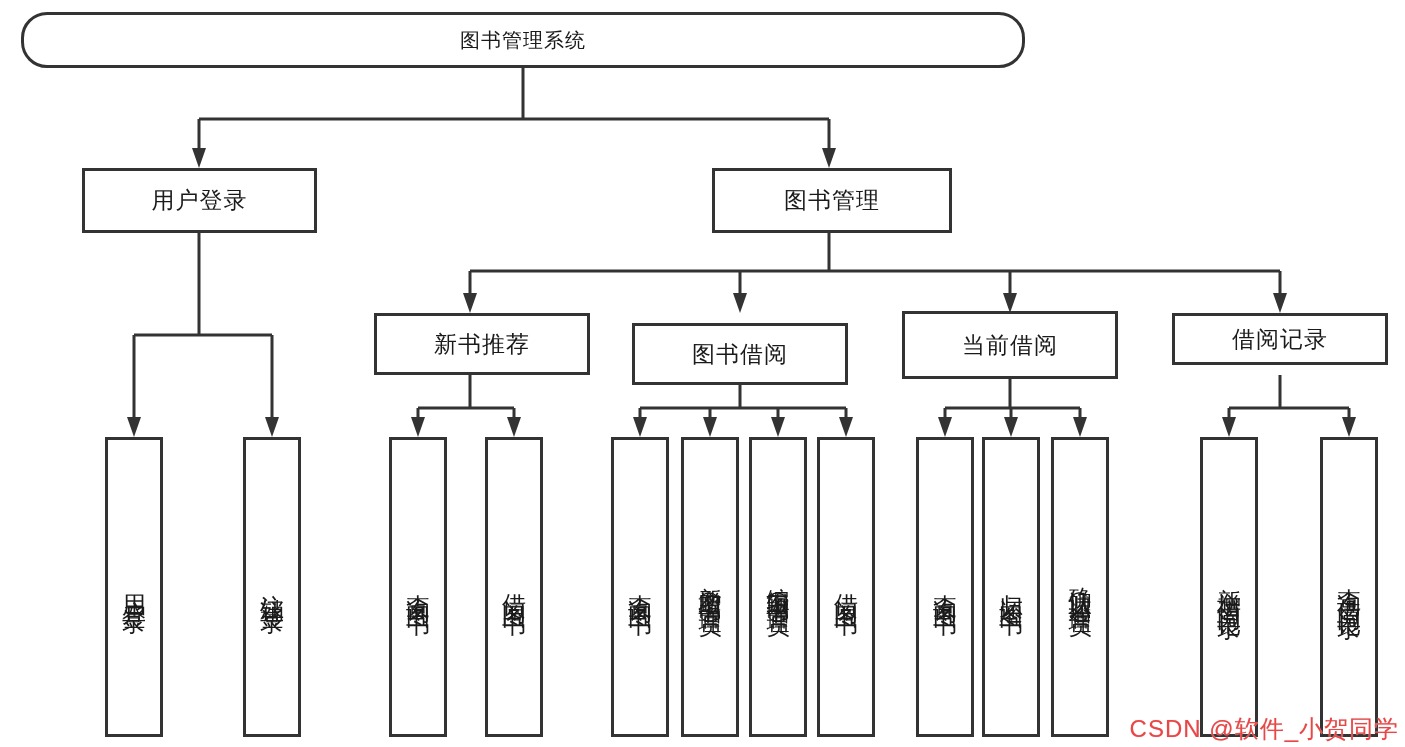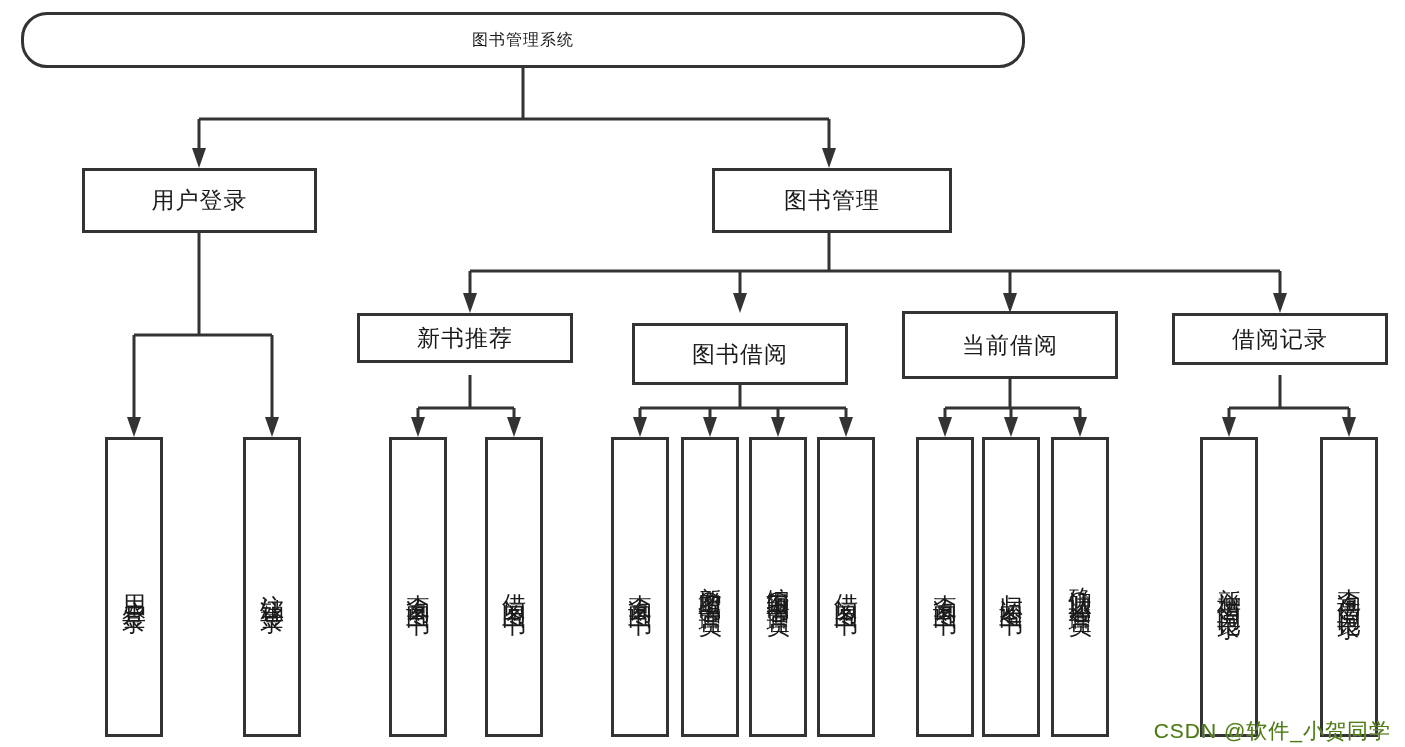--- a/index.html
+++ b/index.html
@@ -18,35 +18,35 @@
     border:3px solid #333333;
     display:flex;
     align-items:center;
     justify-content:center;
     color:#1a1a1a;
     font-size:23px;
     letter-spacing:1px;
     text-align:center;
     z-index:2;
   }
-  .root{font-size:16px;border-radius:26px;}
+  .root{font-size:20px;border-radius:26px;}
   .leaf{
     writing-mode:vertical-rl;
     text-orientation:mixed;
     font-size:24px;
     letter-spacing:6px;
     line-height:1;
   }
   .leaf-long{letter-spacing:4px;font-size:23px;}
   .watermark{
     position:absolute;
-    right:14px;
+    right:6px;
     bottom:2px;
-    font-size:21px;
-    color:#4d7c0f;
+    font-size:24px;
+    color:#ef4444;
     letter-spacing:1px;
     z-index:3;
     text-shadow:0 0 1px #c9c9c9;
   }
 </style>
 </head>
 <body>
 
 <div id="stage">
 
@@ -88,21 +88,21 @@
       <polygon points="1222,417 1236,417 1229,437"></polygon>
       <polygon points="1342,417 1356,417 1349,437"></polygon>
     </g>
   </svg>
 
   <div class="box root" style="left:21px;top:12px;width:1004px;height:56px;">图书管理系统</div>
 
   <div class="box" style="left:82px;top:168px;width:235px;height:65px;">用户登录</div>
   <div class="box" style="left:712px;top:168px;width:240px;height:65px;">图书管理</div>
 
-  <div class="box" style="left:357px;top:313px;width:216px;height:50px;">新书推荐</div>
+  <div class="box" style="left:374px;top:313px;width:216px;height:62px;">新书推荐</div>
   <div class="box" style="left:632px;top:323px;width:216px;height:62px;">图书借阅</div>
   <div class="box" style="left:902px;top:311px;width:216px;height:68px;">当前借阅</div>
   <div class="box" style="left:1172px;top:313px;width:216px;height:52px;">借阅记录</div>
 
   <div class="box leaf" style="left:105px;top:437px;width:58px;height:300px;">用户登录</div>
   <div class="box leaf" style="left:243px;top:437px;width:58px;height:300px;">注销登录</div>
 
   <div class="box leaf" style="left:389px;top:437px;width:58px;height:300px;">查询图书</div>
   <div class="box leaf" style="left:485px;top:437px;width:58px;height:300px;">借阅图书</div>
 

